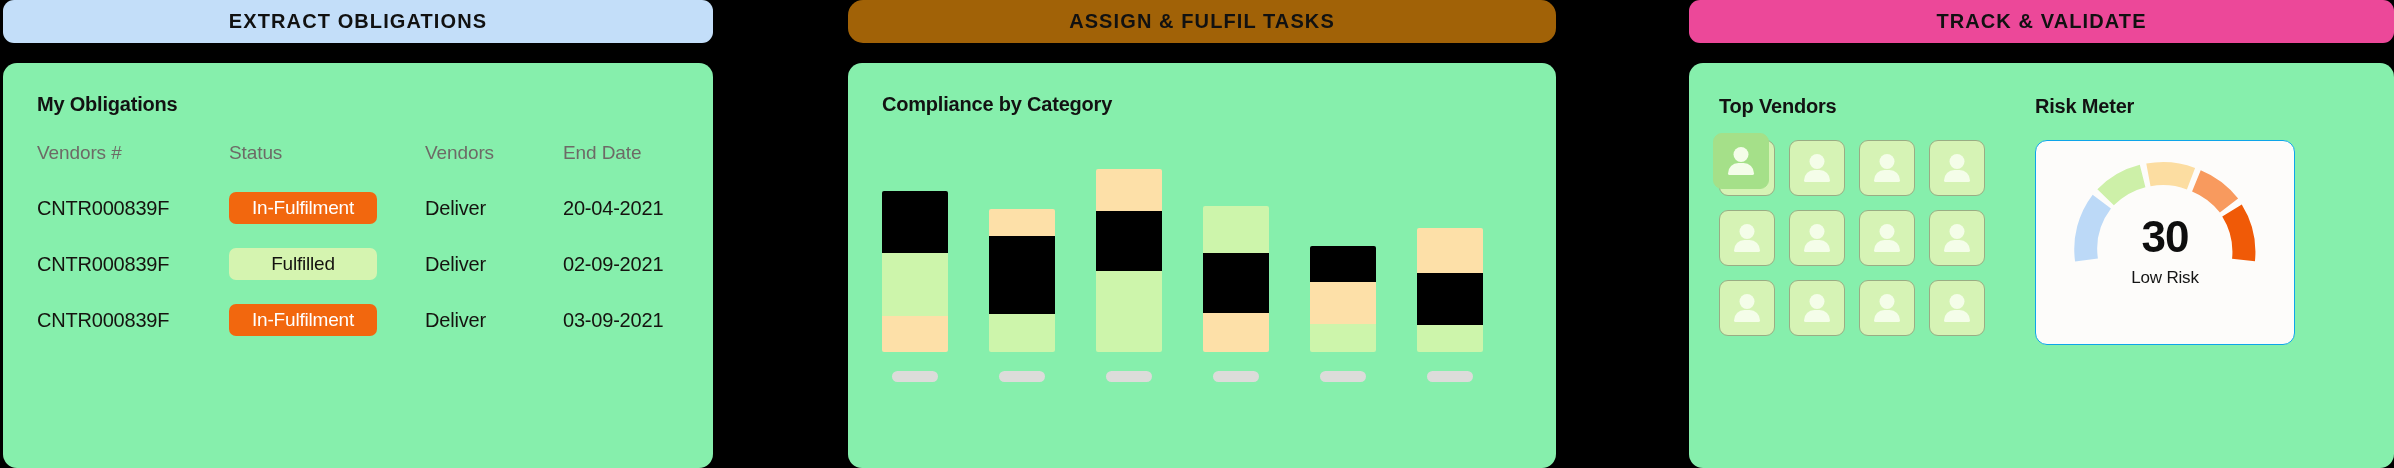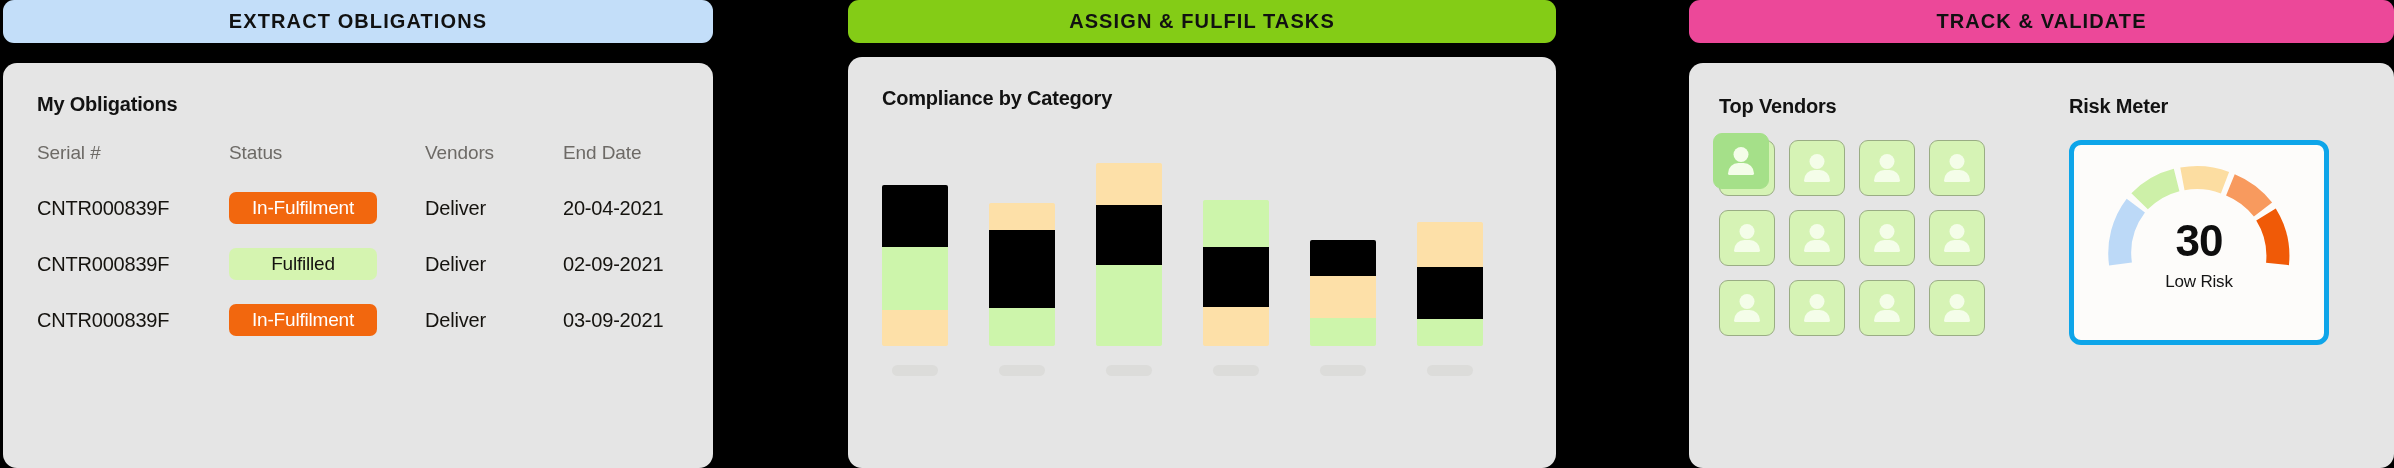--- a/index.html
+++ b/index.html
@@ -15,21 +15,21 @@
   
   .panel { display:flex; flex-direction:column; position:relative; }
   .panel-header {
     border-radius:11px;
     height:43px;
     display:flex; align-items:center; justify-content:center;
     font-size:20px; font-weight:700; letter-spacing:1.1px;
     color:#111;
   }
   .panel-card {
-    background:#e5e5e5;
+    background:#86efac;
     border-radius:14px;
     flex:1;
     position:relative;
     overflow:hidden;
   }
   .card-title {
     font-size:20px; font-weight:700; color:#121212;
     letter-spacing:-0.2px;
   }
 
@@ -55,22 +55,22 @@
   .badge {
     display:inline-flex; align-items:center; justify-content:center;
     min-width:148px; height:32px; border-radius:7px;
     font-size:19px; letter-spacing:-0.2px; padding:0 3px;
   }
   .badge.inprog  { background:#f2670e; color:#fff; }
   .badge.done    { background:#d5f4b0; color:#14120f; }
 
   
   #panel-assign { width:708px; margin-left:135px; }
-  #panel-assign .panel-header { background:#84cc16; }
-  #panel-assign .panel-card { margin-top:14px; height:363px; }
+  #panel-assign .panel-header { background:#a16207;border-radius:15px; }
+  #panel-assign .panel-card { margin-top:20px; height:363px; }
   .chart-inner { padding:30px 0 0 34px; }
   .chart-plot {
     position:relative;
     width:640px; height:250px;
     margin-top:16px;
   }
   .bar-col {
     position:absolute; bottom:0;
     display:flex; flex-direction:column; justify-content:flex-end;
     align-items:center;
@@ -86,21 +86,21 @@
   .seg.green { background:#cdf5ab; }
   .bar-pill {
     width:46px; height:11px; border-radius:6px;
     background:#dcdcda; margin-top:19px;
   }
 
   
   #panel-track { width:705px; margin-left:133px; }
   #panel-track .panel-header { background:#ec4899; }
   #panel-track .panel-card { margin-top:20px; height:363px; }
-  .track-inner { display:flex; padding:32px 32px 0 30px; gap:50px; }
+  .track-inner { display:flex; padding:32px 32px 0 30px; gap:16px; }
   .track-col-left  { width:300px; }
   .track-col-right { width:270px; }
 
   .vendor-grid {
     margin-top:22px;
     display:grid;
     grid-template-columns:repeat(4, 56px);
     grid-template-rows:repeat(3, 56px);
     gap:14px 14px;
     position:relative;
@@ -127,21 +127,21 @@
   .av .body {
     position:absolute; left:50%; bottom:0; transform:translateX(-50%);
     width:26px; height:12px;
     border-radius:13px 13px 2px 2px;
     background:#f4fde9;
   }
 
   .gauge-card {
     margin-top:22px;
     background:#fdfcfa;
-    border:5px solid #0ea5e9;
+    border:1px solid #0ea5e9;
     border-radius:12px;
     width:260px; height:205px;
     position:relative;
   }
   .gauge-wrap {
     position:absolute; left:50%; top:16px; transform:translateX(-50%);
     width:190px; height:110px;
   }
   .gauge-readout {
     position:absolute; left:0; right:0; top:74px;
@@ -169,21 +169,21 @@
 
         <table class="obl-table">
           <colgroup>
             <col class="c-serial">
               <col class="c-status">
               <col class="c-category">
               <col class="c-date">
           </colgroup>
           <thead>
             <tr>
-              <th>Serial #</th>
+              <th>Vendors #</th>
               <th>Status</th>
               <th>Vendors</th>
               <th>End Date</th>
             </tr>
           </thead>
           <tbody>
             <tr>
               <td>CNTR000839F</td>
               <td>
                 <span class="badge inprog">In-Fulfilment</span>

